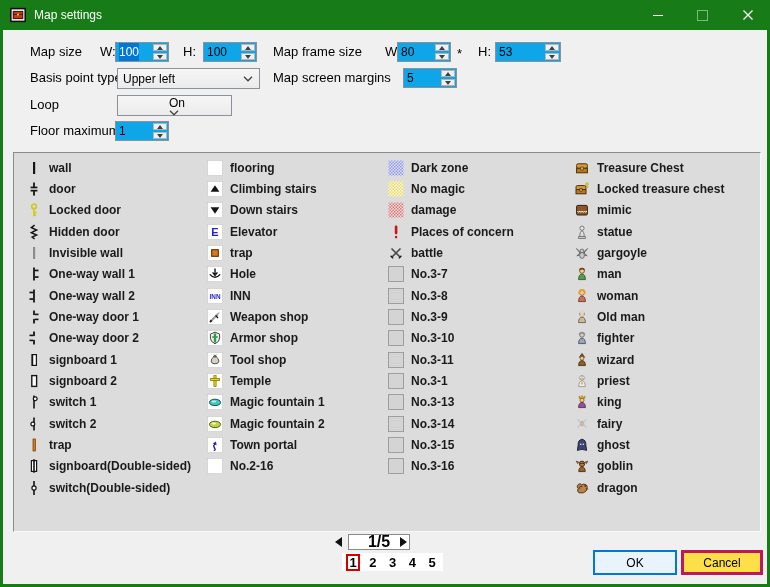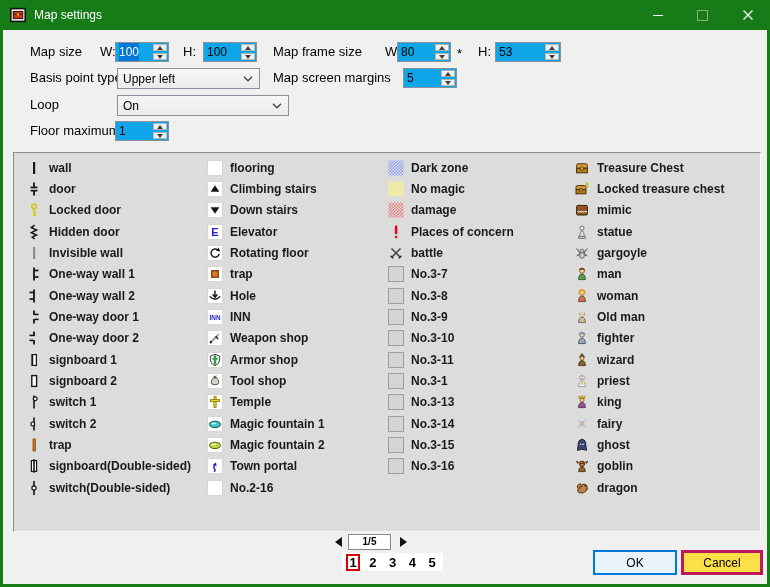--- a/index.html
+++ b/index.html
@@ -19,33 +19,33 @@
   .spin.selected .spin-val span{background:#0078d7;color:#fff;}
   .spin-btns{width:16px;display:flex;flex-direction:column;}
   .spin-btn{flex:1;background:#f0f0f0;border:1px solid #b4b4b4;margin:1px 1px;display:flex;align-items:center;justify-content:center;}
   .up-arrow{width:0;height:0;border-left:3px solid transparent;border-right:3px solid transparent;border-bottom:4px solid #404040;}
   .down-arrow{width:0;height:0;border-left:3px solid transparent;border-right:3px solid transparent;border-top:4px solid #404040;}
   .combo{position:absolute;height:21px;background:linear-gradient(#f6f6f6,#ebebeb);border:1px solid #8a9199;display:flex;align-items:center;justify-content:space-between;box-sizing:border-box;padding-left:5px;font-size:12px;color:#000;}
   .combo .chev{margin-right:6px;display:flex;}
   .sp1{left:112px;top:12px;width:54px;} .sp2{left:200px;top:12px;width:54px;}
   .sp3{left:394px;top:12px;width:54px;} .sp4{left:492px;top:12px;width:66px;}
   .sp5{left:400px;top:38px;width:54px;} .sp6{left:112px;top:91px;width:54px;}
-  .cb1{left:114px;top:38px;width:143px;} .cb2{left:114px;top:65px;width:172px;}
+  .cb1{left:114px;top:38px;width:143px;} .cb2{left:114px;top:65px;width:115px;flex-direction:column;}
   .legend-panel{position:absolute;left:10px;top:122px;width:748px;height:380px;background:#dcdcdc;border:1px solid;border-color:#8c8c8c #f8f8f8 #f8f8f8 #8c8c8c;box-sizing:border-box;}
   .lcol{position:absolute;top:4px;}
   .lcol0{left:12px;} .lcol1{left:193px;} .lcol2{left:374px;} .lcol3{left:560px;}
   .lrow{display:flex;align-items:center;height:21.35px;}
   .licon{width:16px;height:16px;flex:0 0 16px;display:flex;align-items:center;justify-content:center;}
   .licon svg{display:block;}
   .llabel{margin-left:7px;font-weight:bold;font-size:12px;color:#1a1a1a;white-space:nowrap;}
   .pager-btn{position:absolute;width:14px;height:14px;display:flex;align-items:center;justify-content:center;}
   .pager-prev{left:328px;top:505px;} .pager-next{left:393px;top:505px;}
   .tri-left{width:0;height:0;border-top:5px solid transparent;border-bottom:5px solid transparent;border-right:7px solid #111;}
   .tri-right{width:0;height:0;border-top:5px solid transparent;border-bottom:5px solid transparent;border-left:7px solid #111;}
-  .page-indicator{position:absolute;left:345px;top:504px;width:43px;height:16px;background:#fff;border:1px solid #8a8a8a;box-sizing:border-box;text-align:center;font-size:10px;line-height:14px;font-weight:bold;color:#000;}
+  .page-indicator{position:absolute;left:345px;top:504px;width:62px;height:16px;background:#fff;border:1px solid #8a8a8a;box-sizing:border-box;text-align:center;font-size:16px;line-height:14px;font-weight:bold;color:#000;}
   .page-strip{position:absolute;left:339px;top:523px;width:101px;height:18px;background:#fff;display:flex;align-items:center;justify-content:space-between;padding:0 4px;box-sizing:border-box;}
   .pnum{font-weight:bold;font-size:13px;color:#000;width:14px;text-align:center;}
   .pnum.current{border:2px solid #d40000;height:17px;line-height:13px;box-sizing:border-box;width:14px;}
   .btn{position:absolute;height:25px;font-size:12px;color:#000;display:flex;align-items:center;justify-content:center;box-sizing:border-box;}
   .btn-ok{left:590px;top:520px;width:84px;background:#e9f3fc;border:2px solid #0078d7;}
   .btn-cancel{left:678px;top:520px;width:82px;background:#fde047;border:3px solid #be185d;}
 </style>
 </head>
 <body>
 
@@ -354,30 +354,20 @@
                 <rect x="0.5" y="0.5" width="15" height="15" fill="#ffffff" stroke="#c8c8c8" stroke-width="0.6"></rect>
                 <text x="8" y="12" text-anchor="middle" font-size="11" font-weight="bold" fill="#2426c8" font-family="Liberation Sans,sans-serif">E</text>
               </svg>
             </span>
             <span class="llabel">Elevator</span>
           </div>
           <div class="lrow">
             <span class="licon">
               <svg viewBox="0 0 16 16" width="16" height="16">
                 <rect x="0.5" y="0.5" width="15" height="15" fill="#ffffff" stroke="#c8c8c8" stroke-width="0.6"></rect>
-                <path d="M11.3 5.4 A4.1 4.1 0 1 0 12.2 8.8" fill="none" stroke="#151515" stroke-width="1.4"></path>
-                <path d="M9 5.8 L13.2 6.4 L11.6 2.4 Z" fill="#151515"></path>
-              </svg>
-            </span>
-            <span class="llabel">Rotating floor</span>
-          </div>
-          <div class="lrow">
-            <span class="licon">
-              <svg viewBox="0 0 16 16" width="16" height="16">
-                <rect x="0.5" y="0.5" width="15" height="15" fill="#ffffff" stroke="#c8c8c8" stroke-width="0.6"></rect>
                 <rect x="4.7" y="4.7" width="6.6" height="6.6" fill="#e0761c" stroke="#6e3a00" stroke-width="1.2"></rect>
               </svg>
             </span>
             <span class="llabel">trap</span>
           </div>
           <div class="lrow">
             <span class="licon">
               <svg viewBox="0 0 16 16" width="16" height="16">
                 <rect x="0.5" y="0.5" width="15" height="15" fill="#ffffff" stroke="#c8c8c8" stroke-width="0.6"></rect>
                 <path d="M8 2.6 V8.6 M5.6 6.4 L8 9.4 L10.4 6.4" stroke="#151515" stroke-width="1.4" fill="none"></path>

